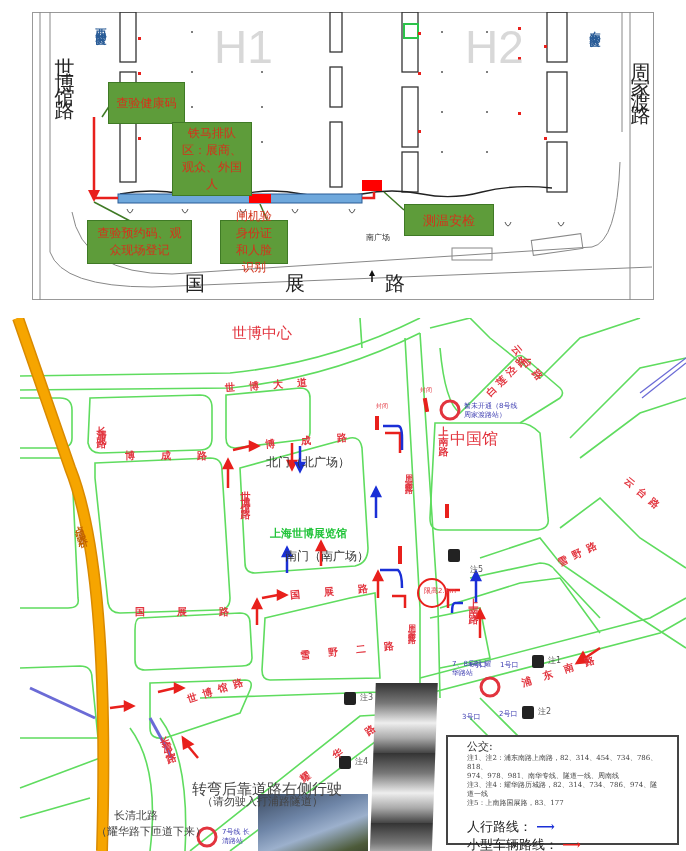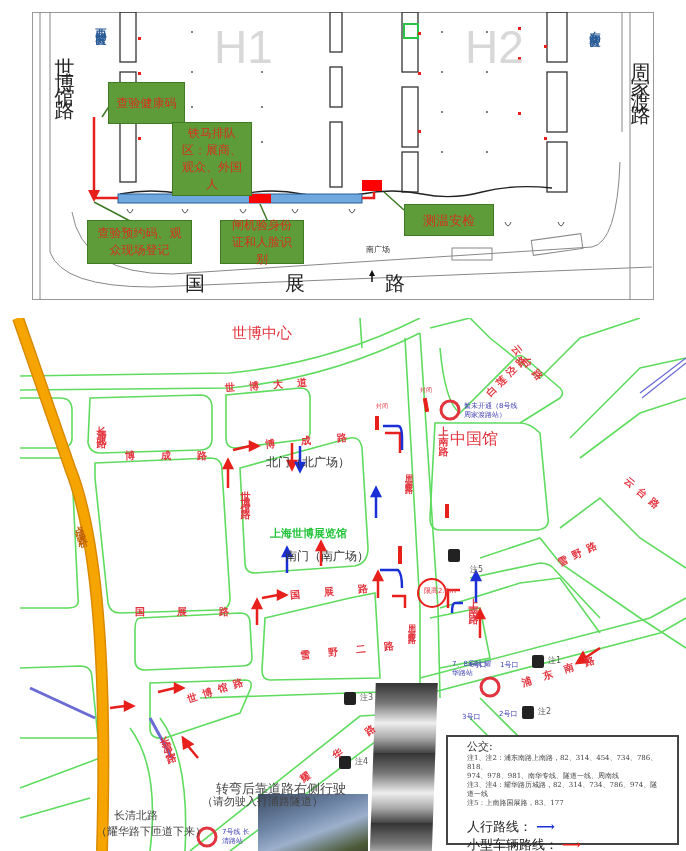--- a/index.html
+++ b/index.html
@@ -131,26 +131,26 @@
     <polygon points="337,264 343,264 340,258" fill="#111"></polygon>
   </svg>
 
   <div class="lbl hall" style="left:182px;top:8px;">H1</div>
   <div class="lbl hall" style="left:433px;top:8px;">H2</div>
   <div class="lbl zone" style="left:60px;top:8px;">西卸货区</div>
   <div class="lbl zone" style="left:554px;top:10px;">东卸货区</div>
   <div class="lbl street-big vert" style="left:20px;top:30px;">世博馆路</div>
   <div class="lbl street-big vert" style="left:596px;top:35px;">周家渡路</div>
   <div class="lbl street-big" style="left:153px;top:258px;letter-spacing:80px;">国展路</div>
-  <div class="lbl tiny" style="left:334px;top:232px;font-size:8px;color:#333;">南广场</div>
+  <div class="lbl tiny" style="left:334px;top:220px;font-size:8px;color:#333;">南广场</div>
 
   <div class="gbox" style="left:76px;top:70px;width:75px;height:40px;">查验健康码</div>
   <div class="gbox" style="left:140px;top:110px;width:80px;height:74px;padding:0 4px;box-sizing:border-box;">铁马排队区：展商、观众、外国人</div>
   <div class="gbox" style="left:55px;top:208px;width:105px;height:44px;padding:8px 8px;box-sizing:border-box;">查验预约码、观众现场登记</div>
-  <div class="gbox" style="left:188px;top:208px;width:84px;height:44px;padding:0 10px;box-sizing:border-box;">闸机验身份证和人脸识别</div>
+  <div class="gbox" style="left:188px;top:208px;width:68px;height:44px;padding:0 10px;box-sizing:border-box;">闸机验身份证和人脸识别</div>
   <div class="gbox" style="left:372px;top:192px;width:88px;height:30px;font-size:13px;">测温安检</div>
 </div>
 
 <div id="route" class="panel">
   <svg width="686" height="533">
     <g fill="none" stroke="#5fdc5f" stroke-width="1.6">
 
       <path d="M20 58 L230 55 Q330 45 420 0"></path>
       <path d="M20 72 L230 70 Q330 60 420 15"></path>
 
@@ -313,21 +313,21 @@
 
   <div class="lbl note" style="left:548px;top:337px;">注1</div>
   <div class="lbl note" style="left:538px;top:388px;">注2</div>
   <div class="lbl note" style="left:360px;top:374px;">注3</div>
   <div class="lbl note" style="left:355px;top:438px;">注4</div>
   <div class="lbl note" style="left:452px;top:246px;margin-left:18px;">注5</div>
 
   <div class="lbl" style="left:376px;top:84px;font-size:6px;color:#e2343e;">封闭</div>
   <div class="lbl" style="left:420px;top:68px;font-size:6px;color:#e2343e;">封闭</div>
 
-  <div class="lbl gate" style="left:216px;top:462px;font-size:13px;color:#444;">转弯后靠道路右侧行驶</div>
+  <div class="lbl gate" style="left:192px;top:462px;font-size:15px;color:#444;">转弯后靠道路右侧行驶</div>
   <div class="lbl gate" style="left:202px;top:476px;font-size:11px;color:#444;">（请勿驶入打浦路隧道）</div>
   <div class="lbl gate" style="left:114px;top:490px;font-size:11px;color:#444;">长清北路</div>
   <div class="lbl gate" style="left:96px;top:506px;font-size:11px;color:#444;">（耀华路下匝道下来）</div>
 </div>
 
 <div id="legend">
   <div class="title">公交:</div>
   <div class="line">注1、注2：浦东南路上南路，82、314、454、734、786、818、</div>
   <div class="line">974、978、981、南华专线、隧道一线、周南线</div>
   <div class="line">注3、注4：耀华路历城路，82、314、734、786、974、隧道一线</div>

